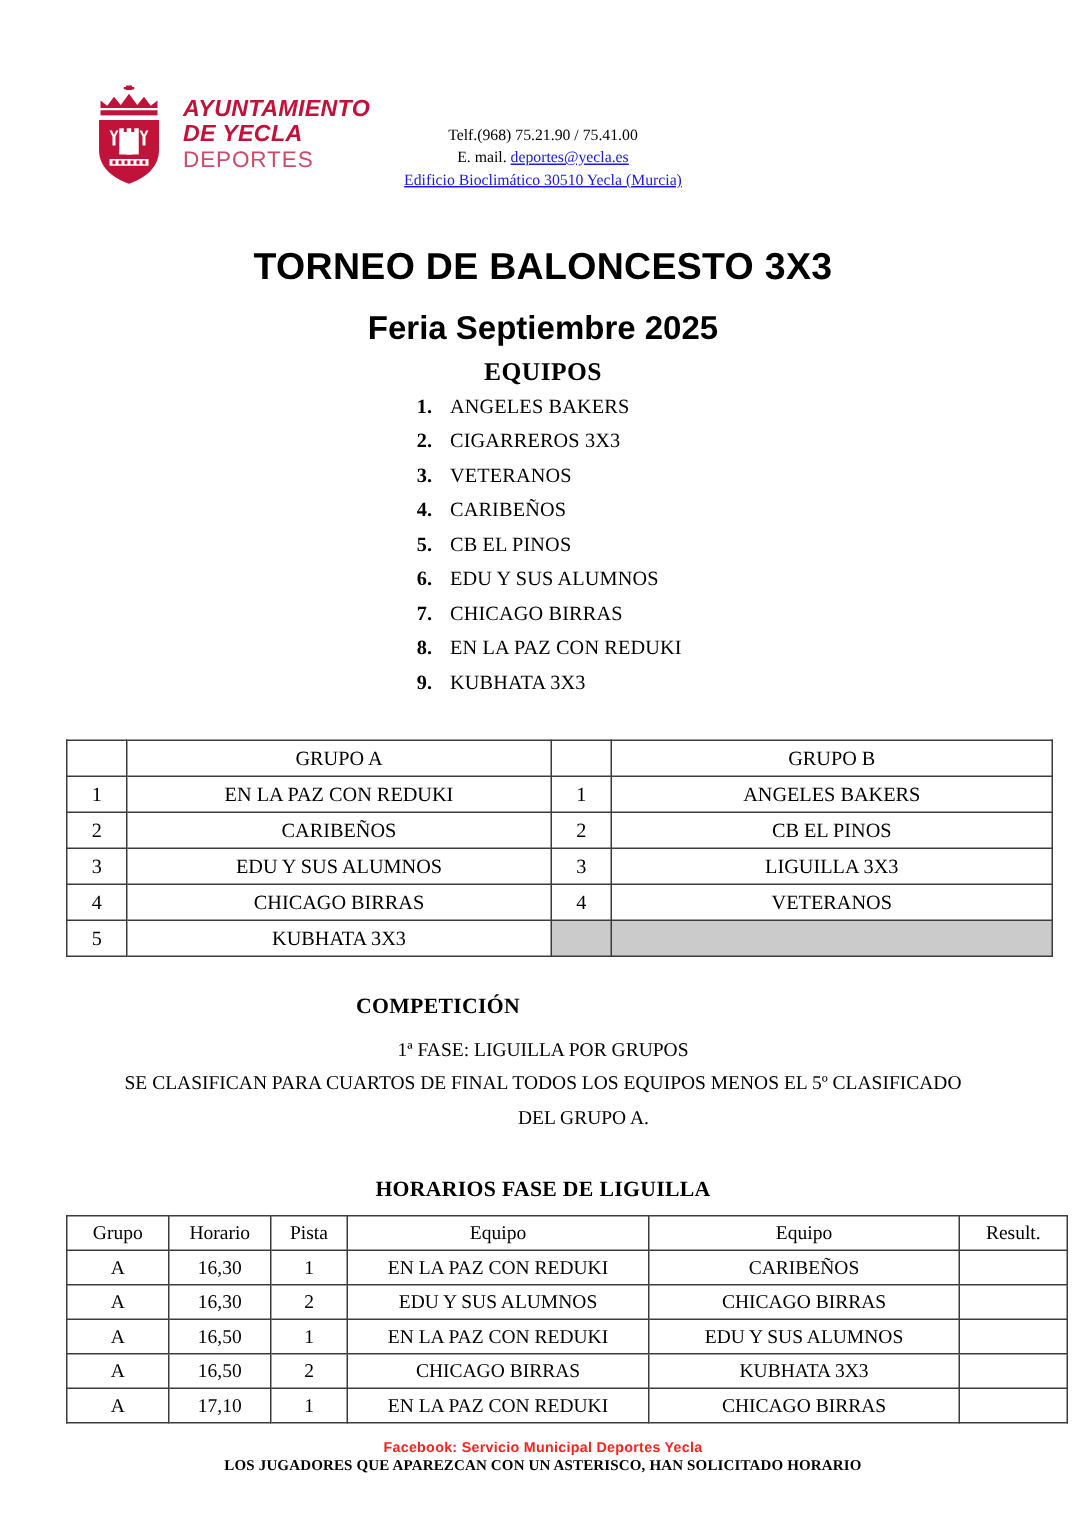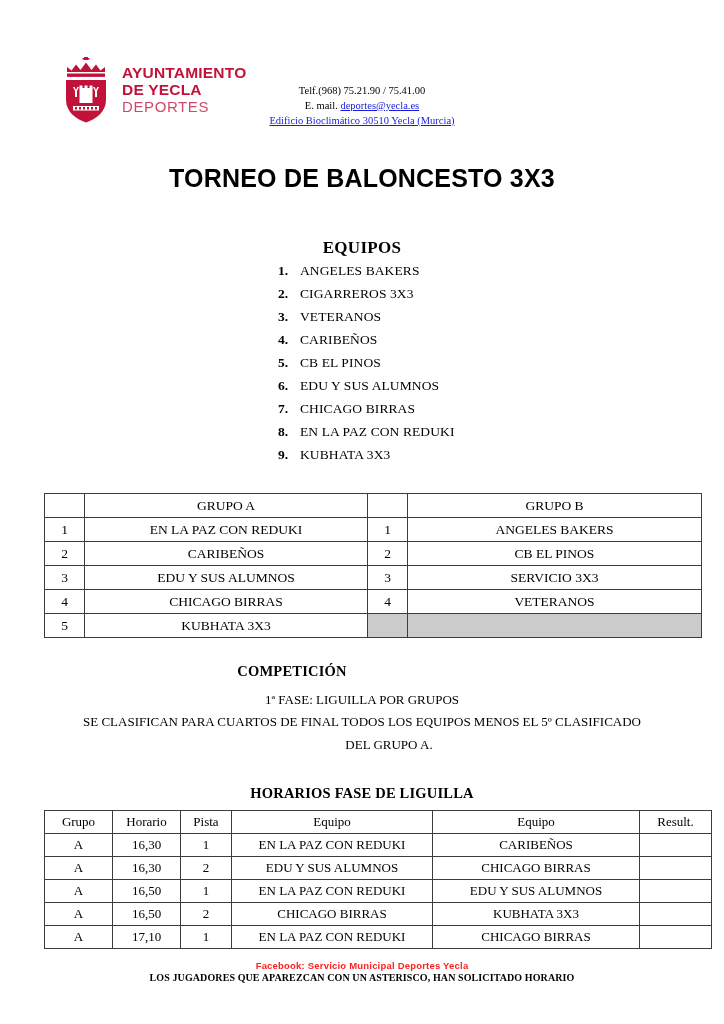--- a/index.html
+++ b/index.html
@@ -45,20 +45,21 @@
   }
   .logo-text {
     line-height: 1.08;
     font-family: "Liberation Sans", sans-serif;
     color: #c1133a;
   }
   .logo-text .l1, .logo-text .l2 {
     font-weight: bold;
     font-size: 15.5px;
     letter-spacing: 0.2px;
+    font-style: italic;
   }
   .logo-text .l3 {
     font-weight: normal;
     font-size: 15px;
     letter-spacing: 0.6px;
     color: #cf4a68;
   }
 
   .contact {
     position: absolute;
@@ -329,20 +330,21 @@
         <span class="lnk">deportes@yecla.es</span>
       </div>
       <div>
         <span class="lnk">Edificio Bioclimático 30510 Yecla (Murcia)</span>
       </div>
     </div>
 
   </div>
 
   <div class="title-main">TORNEO DE BALONCESTO 3X3</div>
+  <div class="title-sub">Feria Septiembre 2025</div>
   <div class="title-equipos">EQUIPOS</div>
 
   <div class="teams">
       <div class="team-row">
         <div class="team-num">1.</div>
         <div class="team-name">ANGELES BAKERS</div>
       </div>
       <div class="team-row">
         <div class="team-num">2.</div>
         <div class="team-name">CIGARREROS 3X3</div>
@@ -394,21 +396,21 @@
         <tr>
           <td class="numcol">2</td>
           <td class="namecol-a">CARIBEÑOS</td>
           <td class="numcol">2</td>
           <td class="namecol-b">CB EL PINOS</td>
         </tr>
         <tr>
           <td class="numcol">3</td>
           <td class="namecol-a">EDU Y SUS ALUMNOS</td>
           <td class="numcol">3</td>
-          <td class="namecol-b">SERVICIO 3X3</td>
+          <td class="namecol-b">LIGUILLA 3X3</td>
         </tr>
         <tr>
           <td class="numcol">4</td>
           <td class="namecol-a">CHICAGO BIRRAS</td>
           <td class="numcol">4</td>
           <td class="namecol-b">VETERANOS</td>
         </tr>
         <tr>
           <td class="numcol">5</td>
           <td class="namecol-a">KUBHATA 3X3</td>

